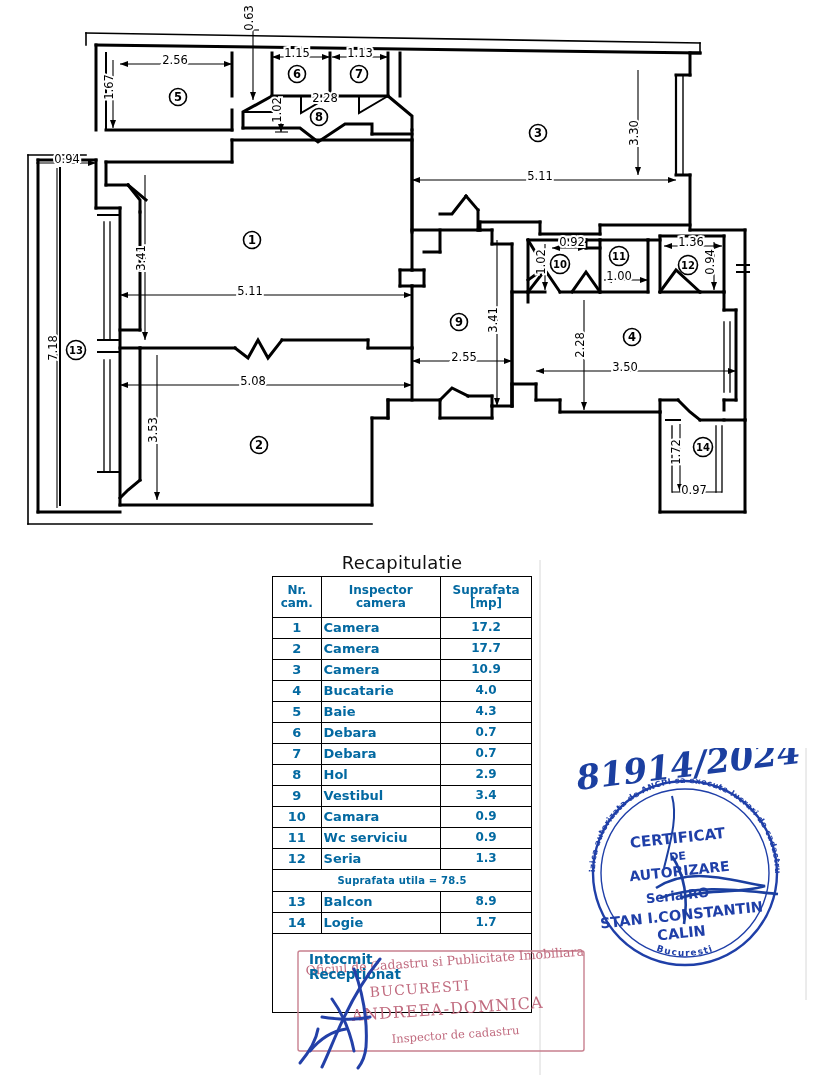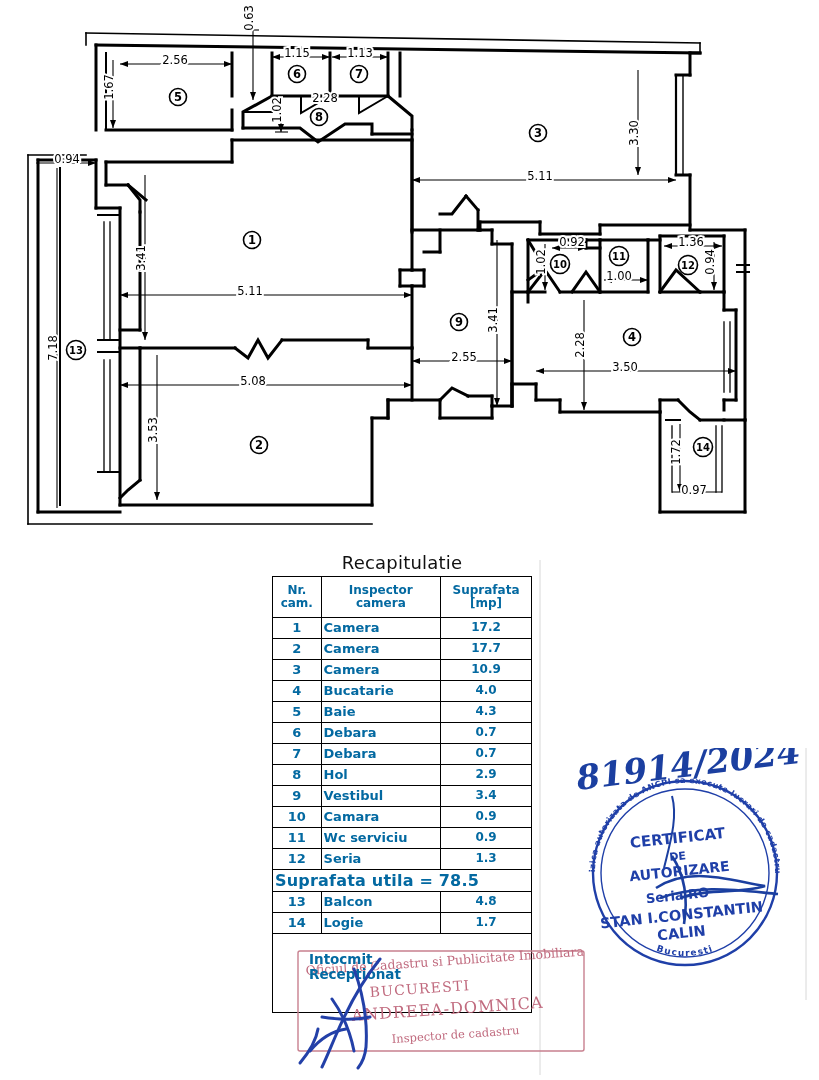--- a/index.html
+++ b/index.html
@@ -77,21 +77,22 @@
     padding-left: 11px;
     font-size: 13px;
   }
   td.c-sup {
     width: 90px;
     text-align: center;
     font-size: 12px;
   }
   tr.data-row td { height: 18px; }
   td.summary {
-    font-size: 16px;
+    text-align: center;
+    font-size: 10px;
     height: 19px;
     letter-spacing: 0.2px;
     margin-top: 38px;
   }
   td.sign-cell {
     height: 76px;
     vertical-align: top;
     position: relative;
     padding: 0;
   }
@@ -588,21 +589,21 @@
           <td class="c-nr">12</td>
           <td class="c-den">Seria</td>
           <td class="c-sup">1.3</td>
         </tr>
         <tr>
           <td class="summary" colspan="3">Suprafata utila = 78.5</td>
         </tr>
         <tr class="data-row">
           <td class="c-nr">13</td>
           <td class="c-den">Balcon</td>
-          <td class="c-sup">4.8</td>
+          <td class="c-sup">8.9</td>
         </tr>
         <tr class="data-row">
           <td class="c-nr">14</td>
           <td class="c-den">Logie</td>
           <td class="c-sup">1.7</td>
         </tr>
         <tr>
           <td class="sign-cell" colspan="3">
             <div class="sign-labels">
               <div>Intocmit</div>

